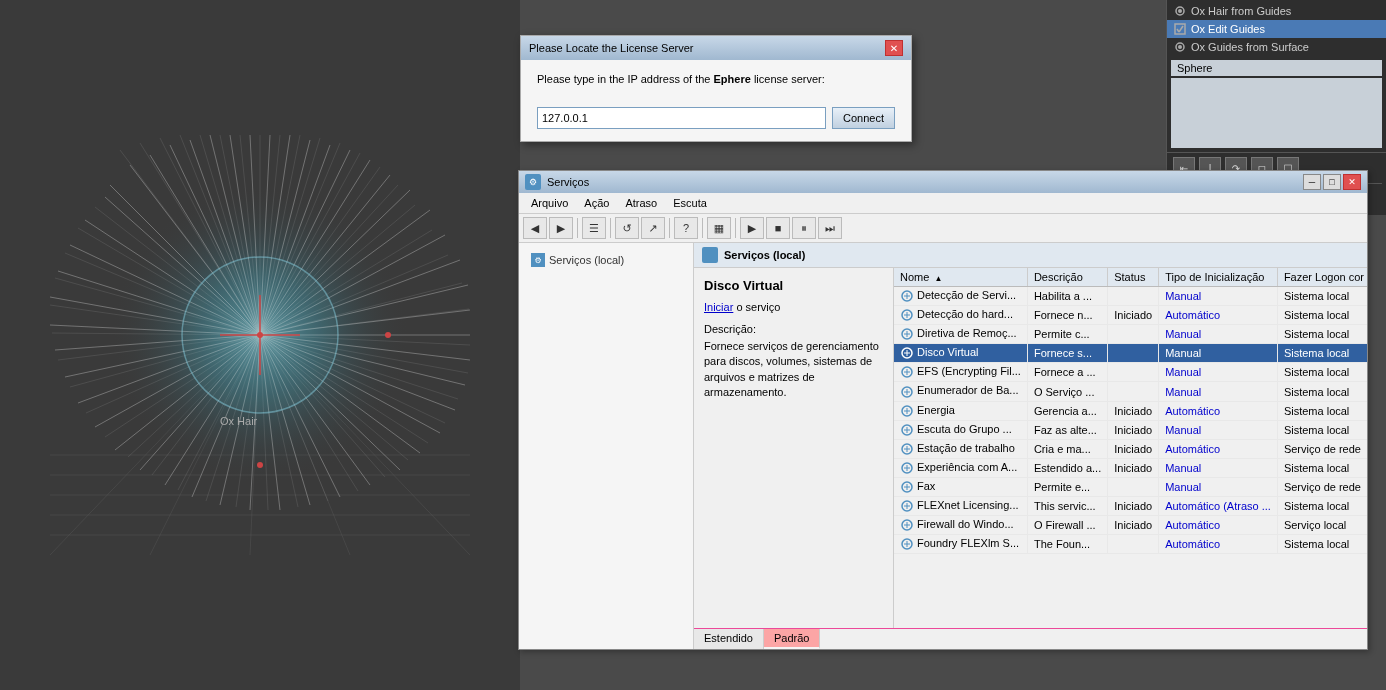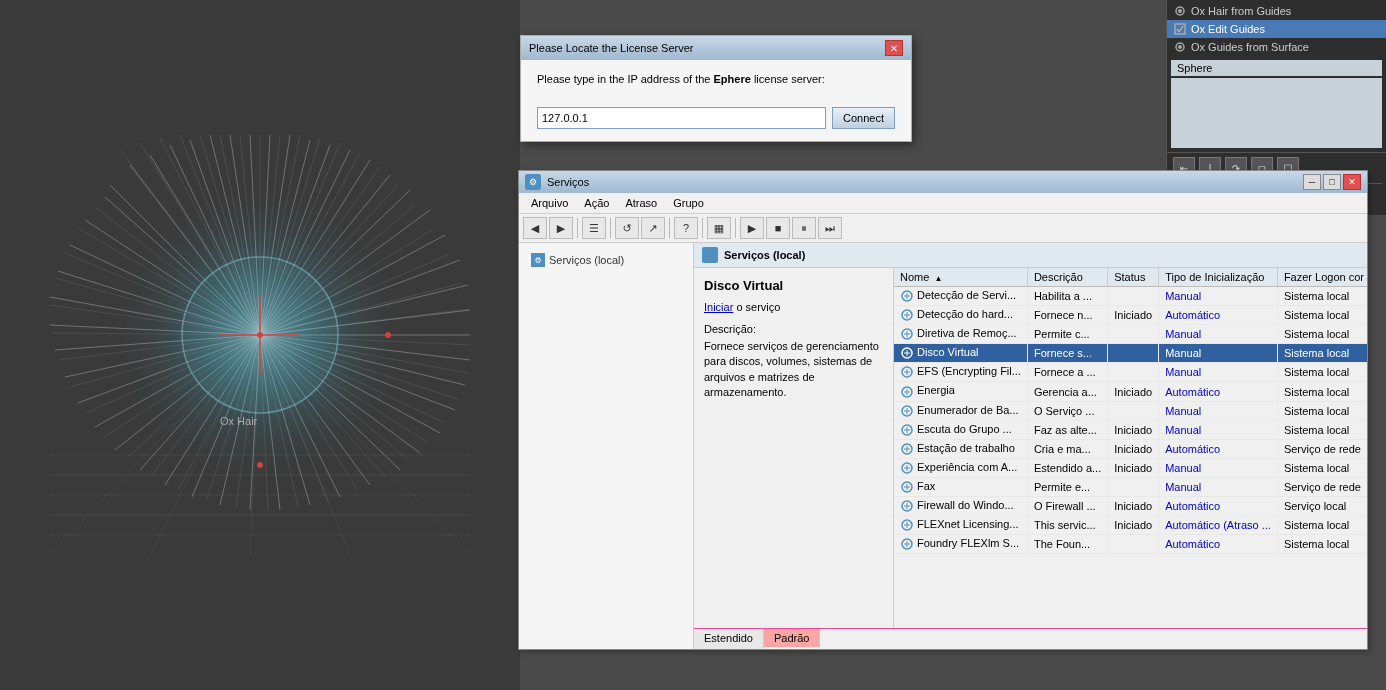--- a/index.html
+++ b/index.html
@@ -665,21 +665,21 @@
       <div class="title-btn">─</div>
       <div class="title-btn">□</div>
       <div class="title-btn close">✕</div>
     </div>
   </div>
 
   <div class="services-menubar">
     <div class="menu-item">Arquivo</div>
     <div class="menu-item">Ação</div>
     <div class="menu-item">Atraso</div>
-    <div class="menu-item">Grupo</div>
+    <div class="menu-item">Escuta</div>
   </div>
 
   <div class="services-toolbar">
     <div class="svc-toolbar-btn">◀</div>
     <div class="svc-toolbar-btn">▶</div>
     <div class="svc-toolbar-sep"></div>
     <div class="svc-toolbar-btn">☰</div>
     <div class="svc-toolbar-sep"></div>
     <div class="svc-toolbar-btn">↺</div>
     <div class="svc-toolbar-btn">↗</div>
@@ -791,35 +791,35 @@
                   <td>Fornece a ...</td>
                   <td></td>
                   <td style="color: rgb(0, 0, 204);">Manual</td>
                   <td>Sistema local</td>
                 </tr>
                 <tr>
                   <td><svg class="svc-row-icon" viewBox="0 0 14 14" width="14" height="14">
                       <circle cx="7" cy="7" r="5" fill="none" stroke="#5090c0" stroke-width="1.5"></circle>
                       <line x1="4" y1="7" x2="10" y2="7" stroke="#5090c0" stroke-width="1"></line>
                       <line x1="7" y1="4" x2="7" y2="10" stroke="#5090c0" stroke-width="1"></line>
+                    </svg>Enumerador de Ba...</td>
+                  <td>O Serviço ...</td>
+                  <td></td>
+                  <td style="color: rgb(0, 0, 204);">Manual</td>
+                  <td>Sistema local</td>
+                </tr>
+                <tr>
+                  <td><svg class="svc-row-icon" viewBox="0 0 14 14" width="14" height="14">
+                      <circle cx="7" cy="7" r="5" fill="none" stroke="#5090c0" stroke-width="1.5"></circle>
+                      <line x1="4" y1="7" x2="10" y2="7" stroke="#5090c0" stroke-width="1"></line>
+                      <line x1="7" y1="4" x2="7" y2="10" stroke="#5090c0" stroke-width="1"></line>
                     </svg>Energia</td>
                   <td>Gerencia a...</td>
                   <td>Iniciado</td>
                   <td style="color: rgb(0, 0, 204);">Automático</td>
-                  <td>Sistema local</td>
-                </tr>
-                <tr>
-                  <td><svg class="svc-row-icon" viewBox="0 0 14 14" width="14" height="14">
-                      <circle cx="7" cy="7" r="5" fill="none" stroke="#5090c0" stroke-width="1.5"></circle>
-                      <line x1="4" y1="7" x2="10" y2="7" stroke="#5090c0" stroke-width="1"></line>
-                      <line x1="7" y1="4" x2="7" y2="10" stroke="#5090c0" stroke-width="1"></line>
-                    </svg>Enumerador de Ba...</td>
-                  <td>O Serviço ...</td>
-                  <td></td>
-                  <td style="color: rgb(0, 0, 204);">Manual</td>
                   <td>Sistema local</td>
                 </tr>
                 <tr>
                   <td><svg class="svc-row-icon" viewBox="0 0 14 14" width="14" height="14">
                       <circle cx="7" cy="7" r="5" fill="none" stroke="#5090c0" stroke-width="1.5"></circle>
                       <line x1="4" y1="7" x2="10" y2="7" stroke="#5090c0" stroke-width="1"></line>
                       <line x1="7" y1="4" x2="7" y2="10" stroke="#5090c0" stroke-width="1"></line>
                     </svg>Escuta do Grupo ...</td>
                   <td>Faz as alte...</td>
                   <td>Iniciado</td>
@@ -857,36 +857,36 @@
                   <td>Permite e...</td>
                   <td></td>
                   <td style="color: rgb(0, 0, 204);">Manual</td>
                   <td>Serviço de rede</td>
                 </tr>
                 <tr>
                   <td><svg class="svc-row-icon" viewBox="0 0 14 14" width="14" height="14">
                       <circle cx="7" cy="7" r="5" fill="none" stroke="#5090c0" stroke-width="1.5"></circle>
                       <line x1="4" y1="7" x2="10" y2="7" stroke="#5090c0" stroke-width="1"></line>
                       <line x1="7" y1="4" x2="7" y2="10" stroke="#5090c0" stroke-width="1"></line>
+                    </svg>FLEXnet Licensing...</td>
+                  <td>This servic...</td>
+                  <td>Iniciado</td>
+                  <td style="color: rgb(0, 0, 204);">Automático (Atraso ...</td>
+                  <td>Sistema local</td>
+                </tr>
+                <tr>
+                  <td><svg class="svc-row-icon" viewBox="0 0 14 14" width="14" height="14">
+                      <circle cx="7" cy="7" r="5" fill="none" stroke="#5090c0" stroke-width="1.5"></circle>
+                      <line x1="4" y1="7" x2="10" y2="7" stroke="#5090c0" stroke-width="1"></line>
+                      <line x1="7" y1="4" x2="7" y2="10" stroke="#5090c0" stroke-width="1"></line>
                     </svg>Firewall do Windo...</td>
                   <td>O Firewall ...</td>
                   <td>Iniciado</td>
                   <td style="color: rgb(0, 0, 204);">Automático</td>
                   <td>Serviço local</td>
-                </tr>
-                <tr>
-                  <td><svg class="svc-row-icon" viewBox="0 0 14 14" width="14" height="14">
-                      <circle cx="7" cy="7" r="5" fill="none" stroke="#5090c0" stroke-width="1.5"></circle>
-                      <line x1="4" y1="7" x2="10" y2="7" stroke="#5090c0" stroke-width="1"></line>
-                      <line x1="7" y1="4" x2="7" y2="10" stroke="#5090c0" stroke-width="1"></line>
-                    </svg>FLEXnet Licensing...</td>
-                  <td>This servic...</td>
-                  <td>Iniciado</td>
-                  <td style="color: rgb(0, 0, 204);">Automático (Atraso ...</td>
-                  <td>Sistema local</td>
                 </tr>
                 <tr>
                   <td><svg class="svc-row-icon" viewBox="0 0 14 14" width="14" height="14">
                       <circle cx="7" cy="7" r="5" fill="none" stroke="#5090c0" stroke-width="1.5"></circle>
                       <line x1="4" y1="7" x2="10" y2="7" stroke="#5090c0" stroke-width="1"></line>
                       <line x1="7" y1="4" x2="7" y2="10" stroke="#5090c0" stroke-width="1"></line>
                     </svg>Foundry FLEXlm S...</td>
                   <td>The Foun...</td>
                   <td></td>
                   <td style="color: rgb(0, 0, 204);">Automático</td>

